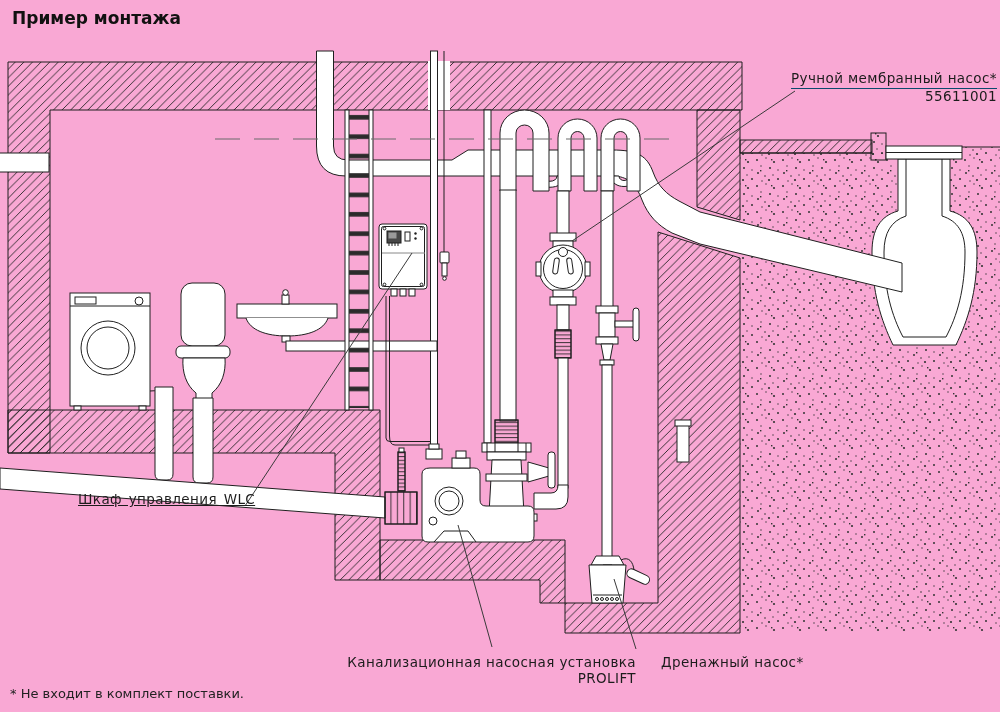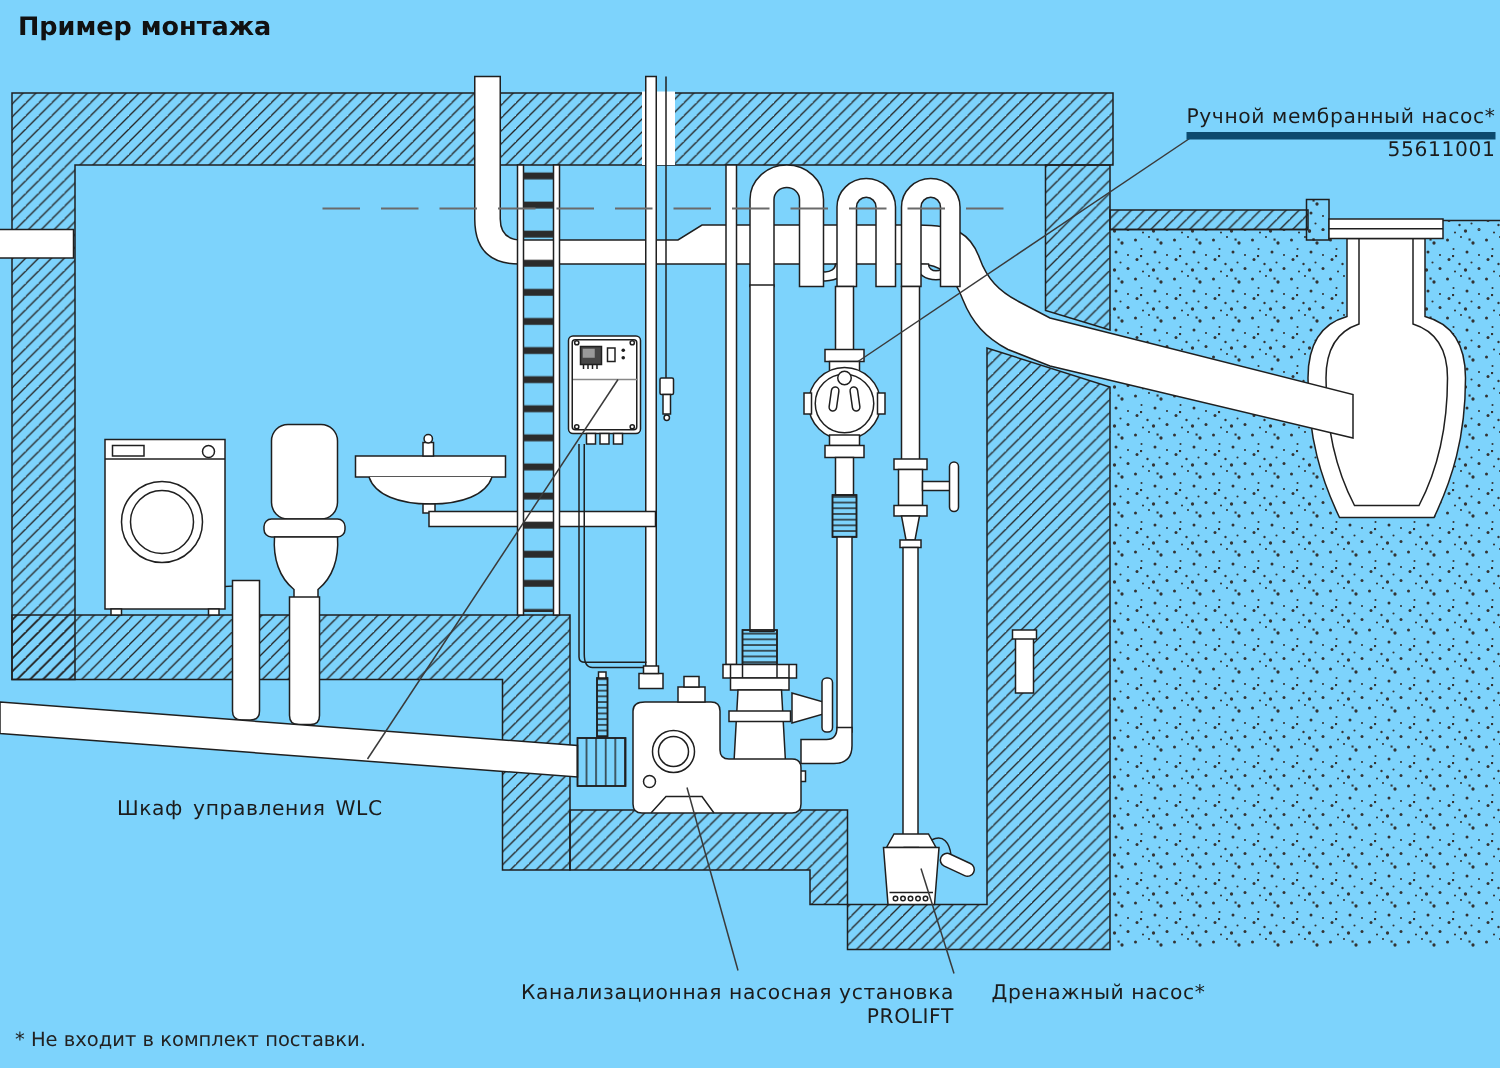--- a/index.html
+++ b/index.html
@@ -1,24 +1,24 @@
 <!DOCTYPE html>
 <html><head>
 <meta charset="utf-8">
 <style>
   html,body{margin:0;padding:0;background:#fff;}
-  .stage{position:relative;width:1000px;height:712px;background:#7dd3fc;overflow:hidden;
+  .stage{position:relative;width:1000px;height:712px;background:#f9a8d4;overflow:hidden;
          font-family:"DejaVu Sans","Liberation Sans",sans-serif;}
   .stage svg{position:absolute;left:0;top:0;}
   .title{position:absolute;left:12px;top:8px;font-size:17px;font-weight:bold;color:#111;white-space:nowrap;}
   .lbl{position:absolute;font-size:13.5px;color:#1c1c1c;white-space:nowrap;letter-spacing:0.4px;line-height:1.18;}
   .lbl-manual{right:3px;top:71px;text-align:right;}
-  .lbl-manual .u{border-bottom:5px solid #0c4a6e;padding-bottom:1px;}
+  .lbl-manual .u{border-bottom:1px solid #0c4a6e;padding-bottom:1px;}
   .lbl-manual .c{}
-  .lbl-wlc{left:78px;top:532px;word-spacing:2px;}
+  .lbl-wlc{left:78px;top:492px;word-spacing:2px;text-decoration:underline;}
   .lbl-prolift{left:312px;top:655px;width:324px;text-align:right;}
   .lbl-drain{left:661px;top:655px;}
   .footnote{position:absolute;left:10px;top:686px;font-size:13px;color:#222;white-space:nowrap;}
 </style>
 </head>
 <body>
 
 <div class="stage">
 
 <svg width="1000" height="712" viewBox="0 0 1000 712">

